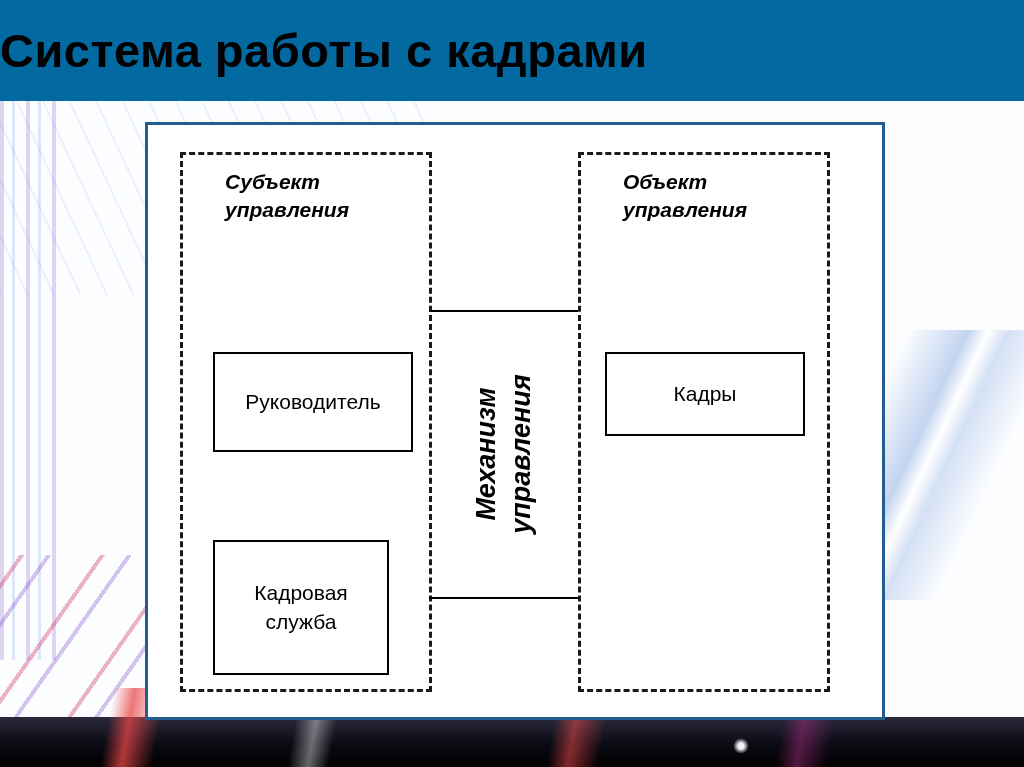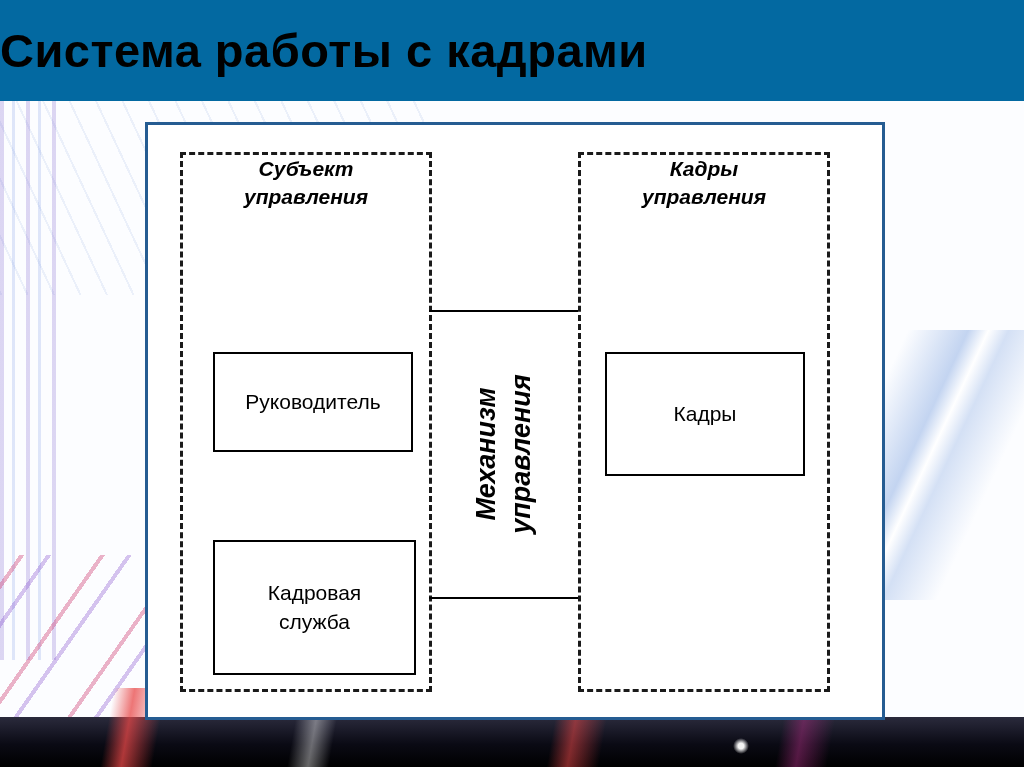--- a/index.html
+++ b/index.html
@@ -97,41 +97,41 @@
   }
   .group {
     position: absolute;
     top: 27px; width: 252px; height: 540px;
     border: 3px dashed #1a1a1a;
     box-sizing: border-box;
   }
   .group-subject { left: 32px; }
   .group-object  { left: 430px; }
   .group-label {
-    text-align: center;
+    margin-top: 13px;
     font-weight: bold;
     font-style: italic;
     font-size: 21px;
     line-height: 1.35;
     padding: 0 42px;
   }
   .dbox {
     position: absolute;
     border: 2px solid #000;
     background: #fff;
     display: flex; align-items: center; justify-content: center;
     text-align: center;
     font-size: 21px;
     line-height: 1.35;
     padding: 0 18px;
     box-sizing: border-box;
   }
   .box-manager    { left: 65px;  top: 227px; width: 200px; height: 100px; }
-  .box-hr-service { left: 65px;  top: 415px; width: 203px; height: 135px; }
-  .box-personnel  { left: 457px; top: 227px; width: 200px; height: 124px; }
+  .box-hr-service { left: 65px;  top: 415px; width: 176px; height: 135px; }
+  .box-personnel  { left: 457px; top: 227px; width: 200px; height: 84px; }
   .box-candidates { left: 457px; top: 415px; width: 200px; height: 135px; }
 
   .connector {
     position: absolute;
     height: 0;
     border-top: 2px solid #000;
   }
   .connector-top    { left: 281px; top: 185px; width: 149px; }
   .connector-bottom { left: 281px; top: 472px; width: 149px; }
 
@@ -168,21 +168,21 @@
     <h1 class="slide-title">Система работы с кадрами</h1>
   </div>
 
   <div class="frame">
 
     <div class="group group-subject">
       <div class="group-label">Субъект управления</div>
     </div>
 
     <div class="group group-object">
-      <div class="group-label">Кадры управления</div>
+      <div class="group-label">Объект управления</div>
     </div>
 
     <div class="connector connector-top"></div>
     <div class="connector connector-bottom"></div>
 
     <div class="mechanism-channel">
       <div class="mechanism-text">
         <span>Механизм</span>
         <span>управления</span>
       </div>

